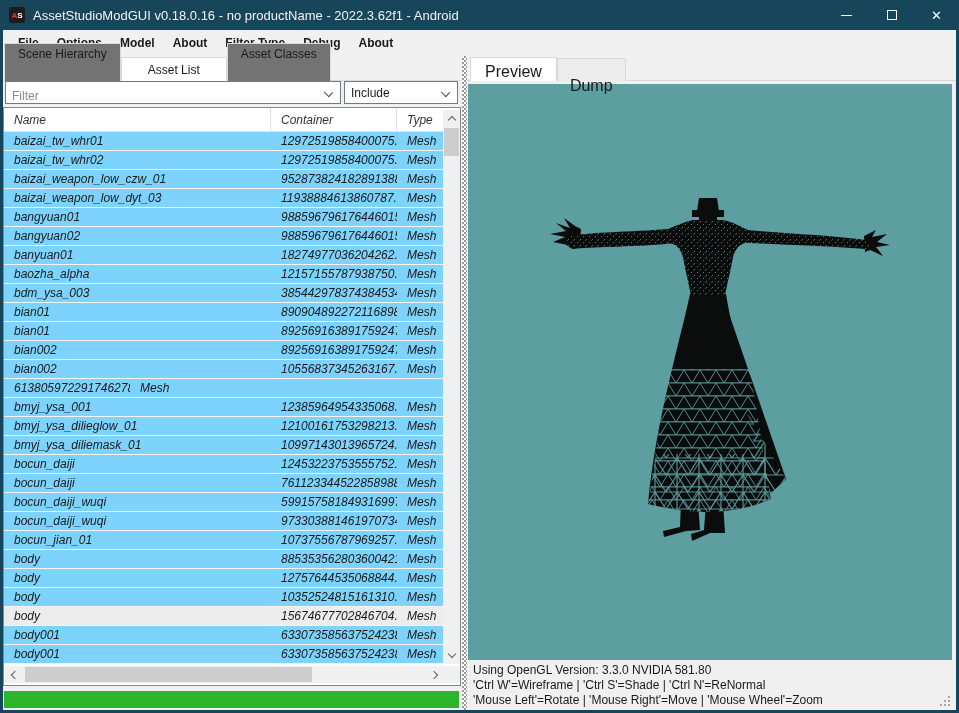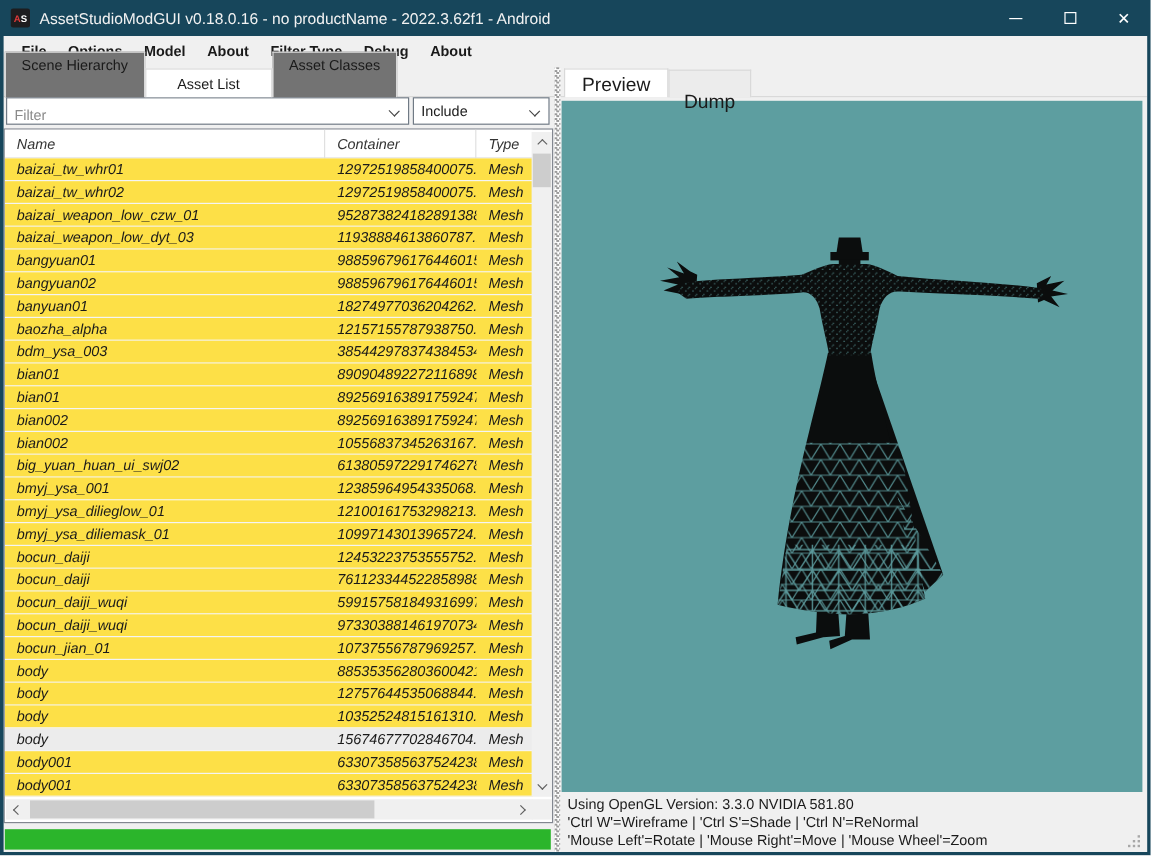--- a/index.html
+++ b/index.html
@@ -34,21 +34,21 @@
   .combo-filter { left:5px; width:336px; color:#8a8a8a;align-items:flex-end; }
   .combo-include { left:344px; width:114px; color:#1a1a1a; }
   .chev { position:absolute; right:8px; top:7px; width:7px; height:7px; border-right:1px solid #444; border-bottom:1px solid #444; transform:rotate(45deg) scale(1,0.9); }
 
   
   .listview { position:absolute; left:3px; top:107px; width:458px; height:579px; background:#fff; border:1px solid #828790; overflow:hidden;font-style:italic; }
   .lv-header { position:absolute; left:0; top:0; width:440px; height:24px; background:#fff; display:flex; border-bottom:1px solid #e5e5e5; }
   .lv-h { font-size:12px; color:#333; display:flex; align-items:center; padding-left:10px; border-right:1px solid #e0e0e0; height:24px; }
   .col-name { width:267px; } .col-cont { width:126px; } .col-type { width:46px; border-right:none; }
   .lv-rows { position:absolute; left:0; top:24px; width:440px; }
-  .lv-row { display:flex; height:19px; border-bottom:1px solid #f4f4f4; background:#fde047; }
+  .lv-row { display:flex; height:19px; border-bottom:1px solid #f4f4f4; background:#7dd3fc; }
   .lv-row.hl { background:#ececec; }
   .lv-c { font-size:12px; color:#1a1a1a; padding-left:10px; display:flex; align-items:center; white-space:nowrap; overflow:hidden; }
   .lv-c.c1 { width:267px; } .lv-c.c2 { width:126px; } .lv-c.c3 { width:46px; }
 
   
   .vscroll { position:absolute; right:0; top:2px; width:17px; height:554px; background:#f0f0f0; }
   .hscroll { position:absolute; left:1px; top:558px; width:439px; height:17px; background:#f0f0f0; }
   .sb-btn { position:absolute; width:17px; height:17px; display:flex; align-items:center; justify-content:center; }
   .sb-chev { width:6px; height:6px; border-right:1px solid #606060; border-bottom:1px solid #606060; }
   .up { transform:rotate(-135deg); margin-top:3px; } .down { transform:rotate(45deg); margin-bottom:3px; }
@@ -194,21 +194,20 @@
           <div class="lv-c c1">bian002</div>
           <div class="lv-c c2">8925691638917592475</div>
           <div class="lv-c c3">Mesh</div>
         </div>
         <div class="lv-row">
           <div class="lv-c c1">bian002</div>
           <div class="lv-c c2">10556837345263167...</div>
           <div class="lv-c c3">Mesh</div>
         </div>
         <div class="lv-row">
-          <div class="lv-c c1">big_yuan_huan_ui_swj02</div>
           <div class="lv-c c2">6138059722917462789</div>
           <div class="lv-c c3">Mesh</div>
         </div>
         <div class="lv-row">
           <div class="lv-c c1">bmyj_ysa_001</div>
           <div class="lv-c c2">12385964954335068...</div>
           <div class="lv-c c3">Mesh</div>
         </div>
         <div class="lv-row">
           <div class="lv-c c1">bmyj_ysa_dilieglow_01</div>

